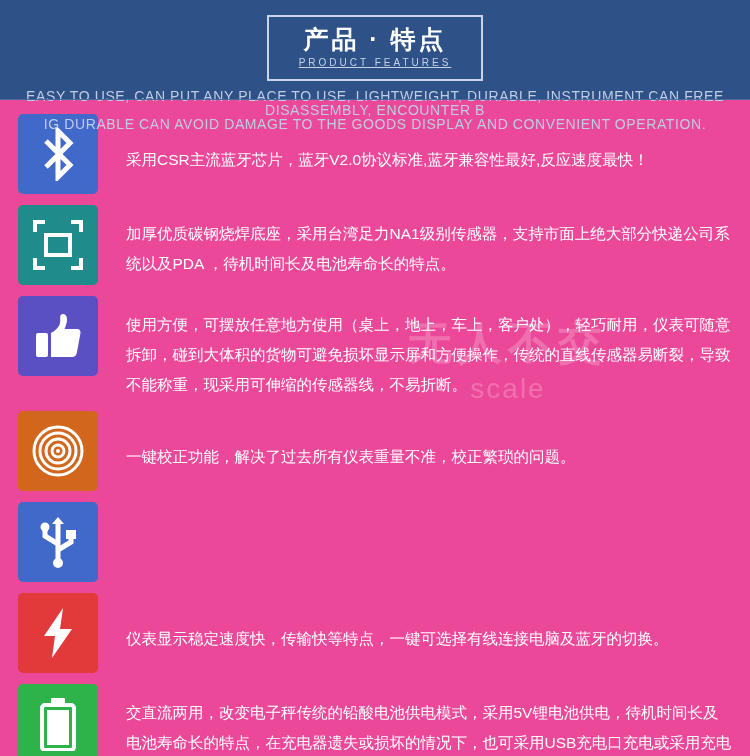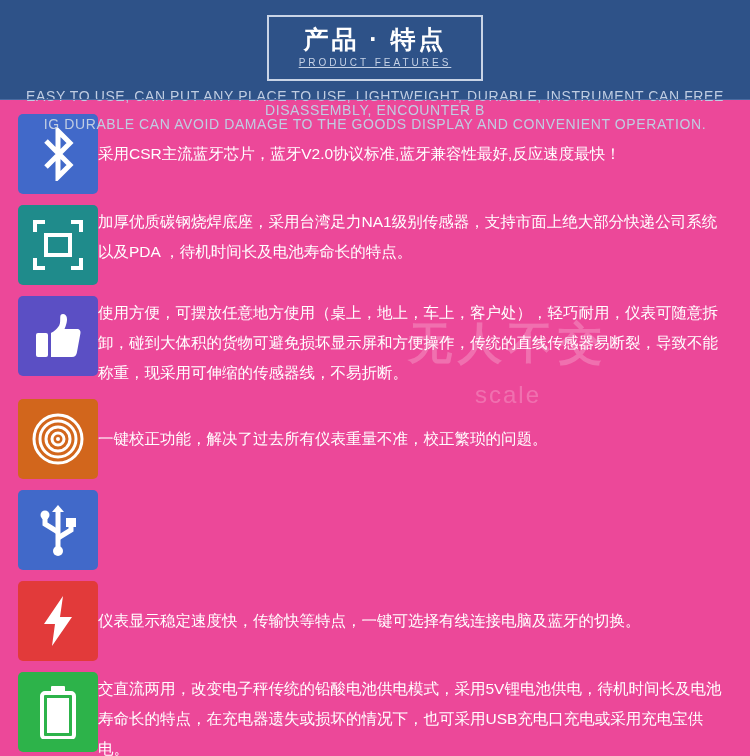--- a/index.html
+++ b/index.html
@@ -80,23 +80,24 @@
     justify-content: center;
     box-sizing: border-box;
   }
   .icon-tile svg {
     display: block;
   }
   .feature-text {
     color: #ffffff;
     font-size: 15.5px;
     line-height: 30px;
-    padding-left: 0;
+    padding-left: 28px;
     padding-top: 2px;
     flex: 1 1 auto;
+    margin-top: 12px;
   }
   .feature-row.align-center .feature-text {
     align-self: center;
     padding-top: 0;
   }
   
   .watermark {
     position: absolute;
     right: 32px;
     top: 318px;
@@ -107,24 +108,24 @@
   }
   .wm-cn {
     color: #ffffff;
     font-size: 44px;
     font-weight: bold;
     letter-spacing: 6px;
     line-height: 50px;
   }
   .wm-en {
     color: #ffffff;
-    font-size: 24px;
+    font-size: 28px;
     letter-spacing: 2px;
     line-height: 26px;
-    margin-top: 14px;
+    margin-top: 8px;
   }
 </style>
 </head>
 <body>
 
 <div class="page">
 
   <div class="header">
     <div class="title-box">
       <div class="title-cn">产品 · 特点</div>

